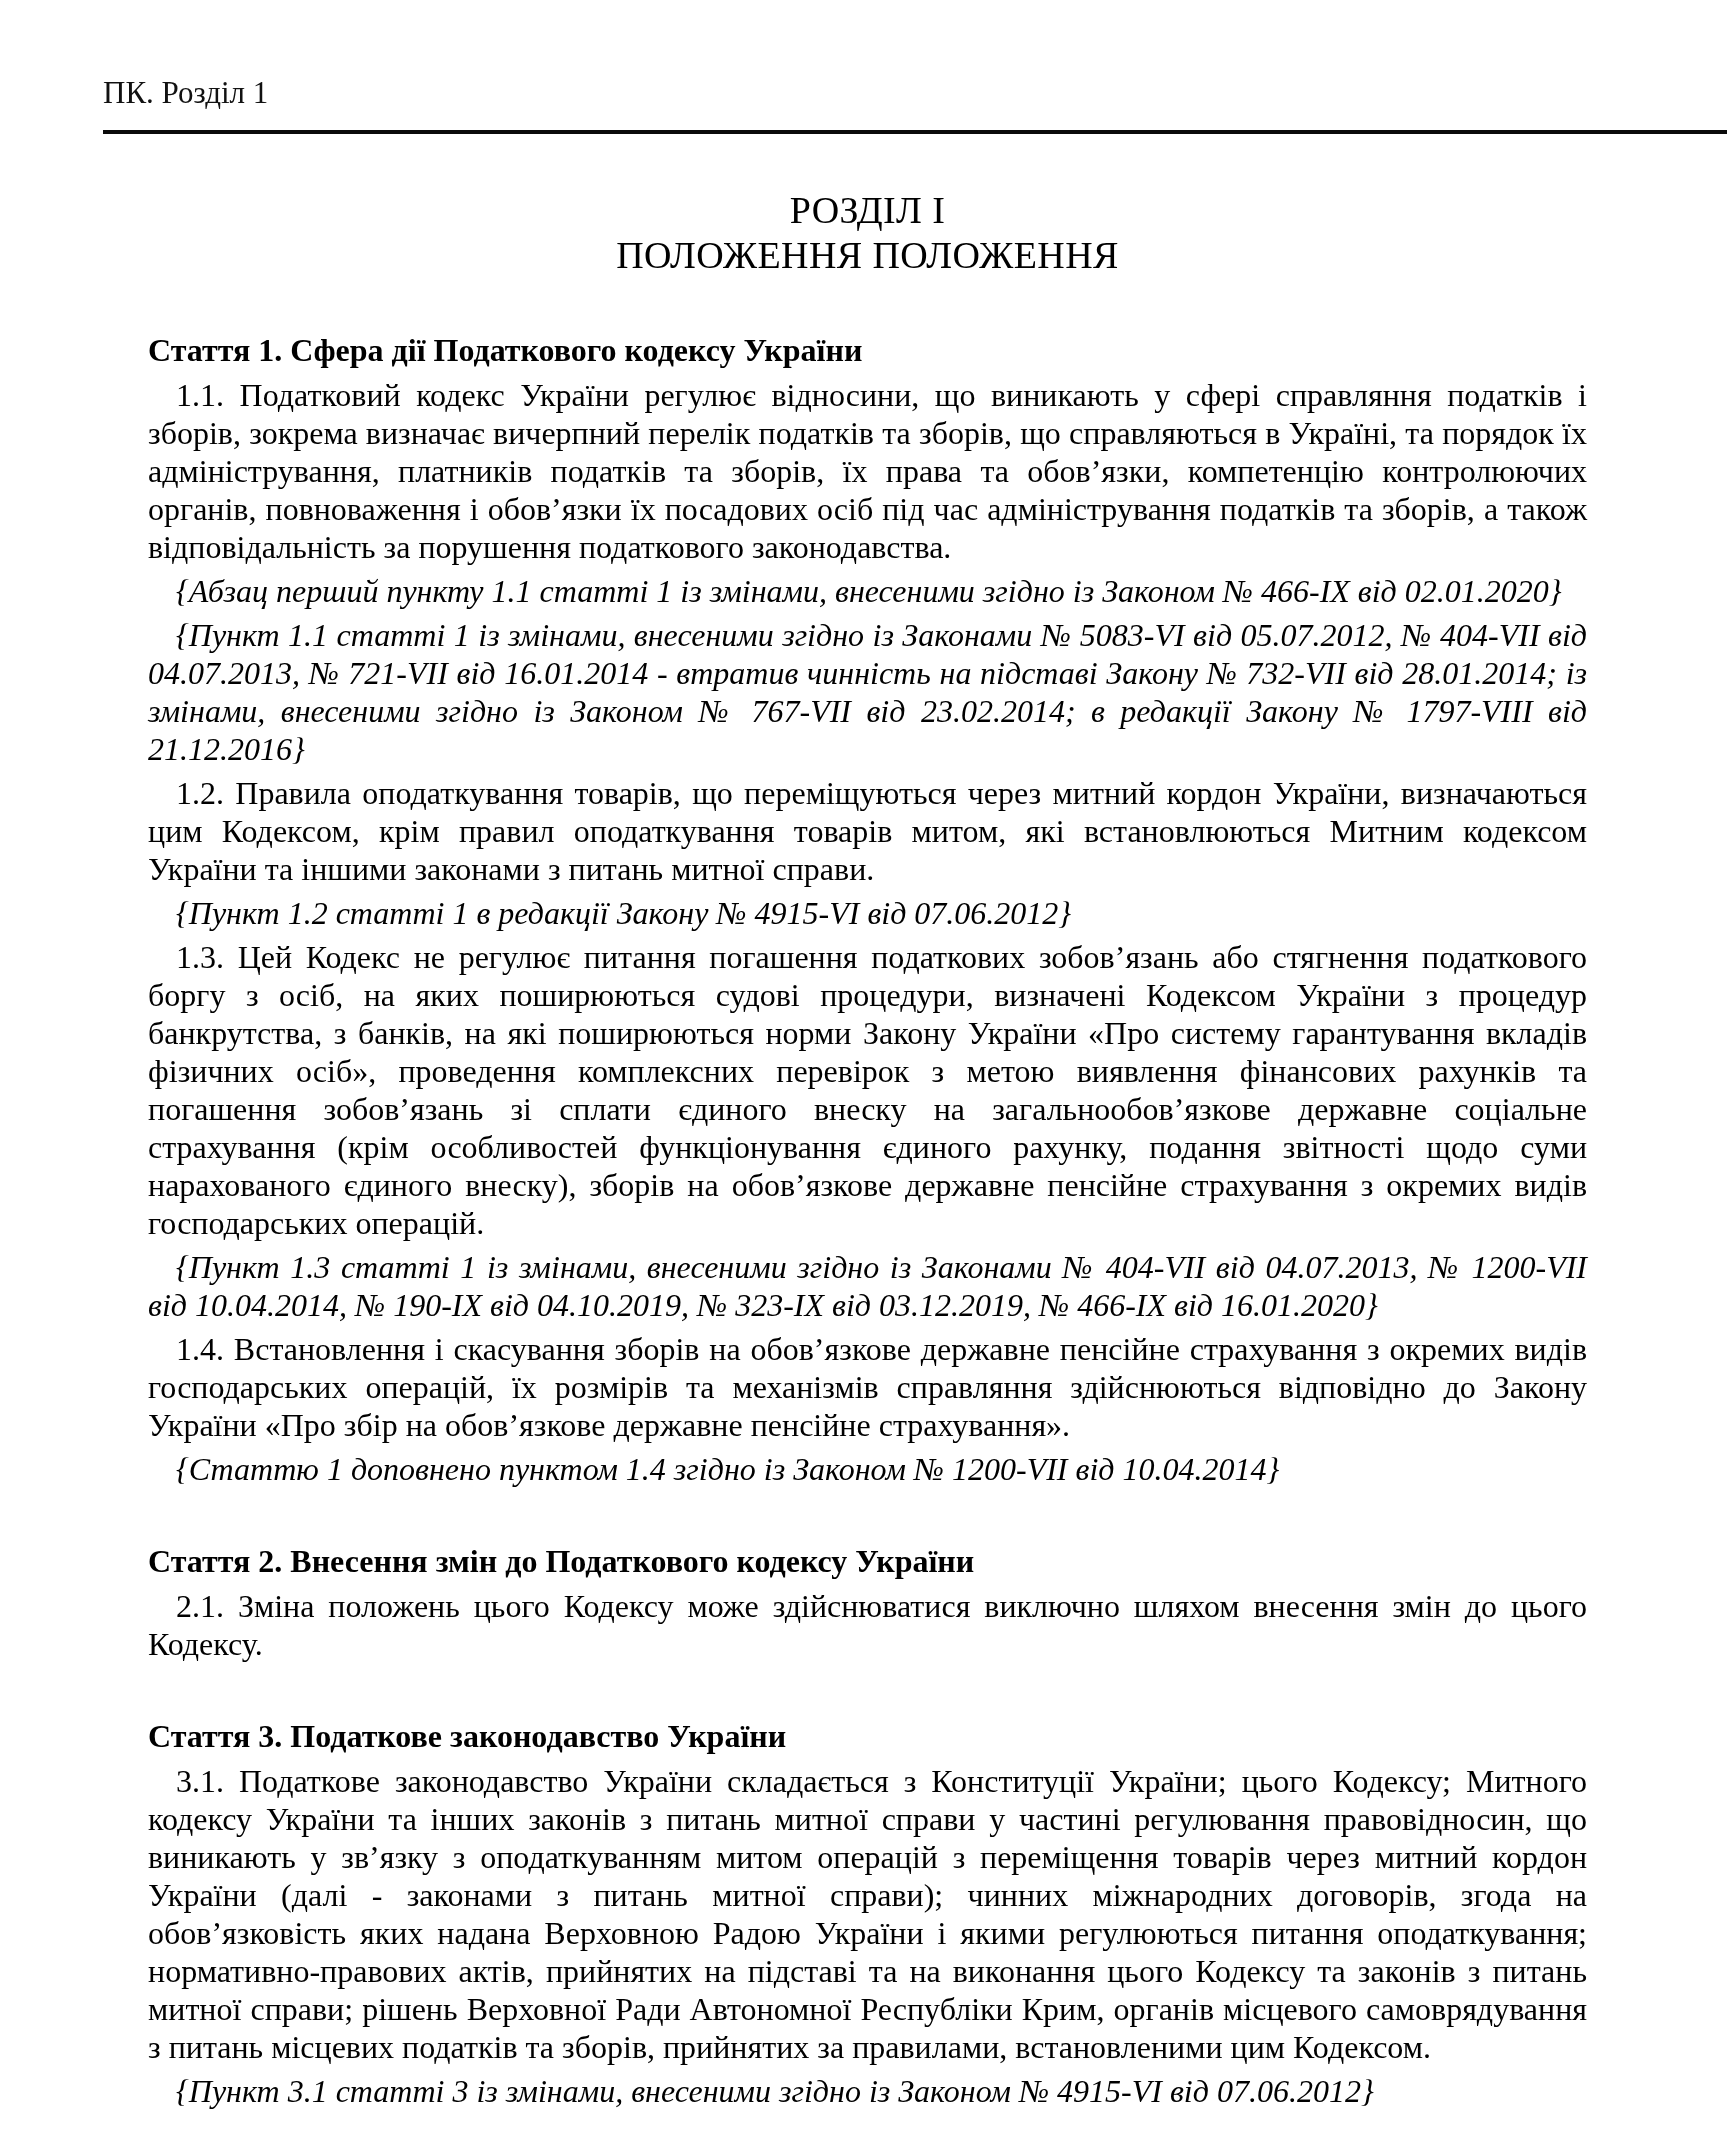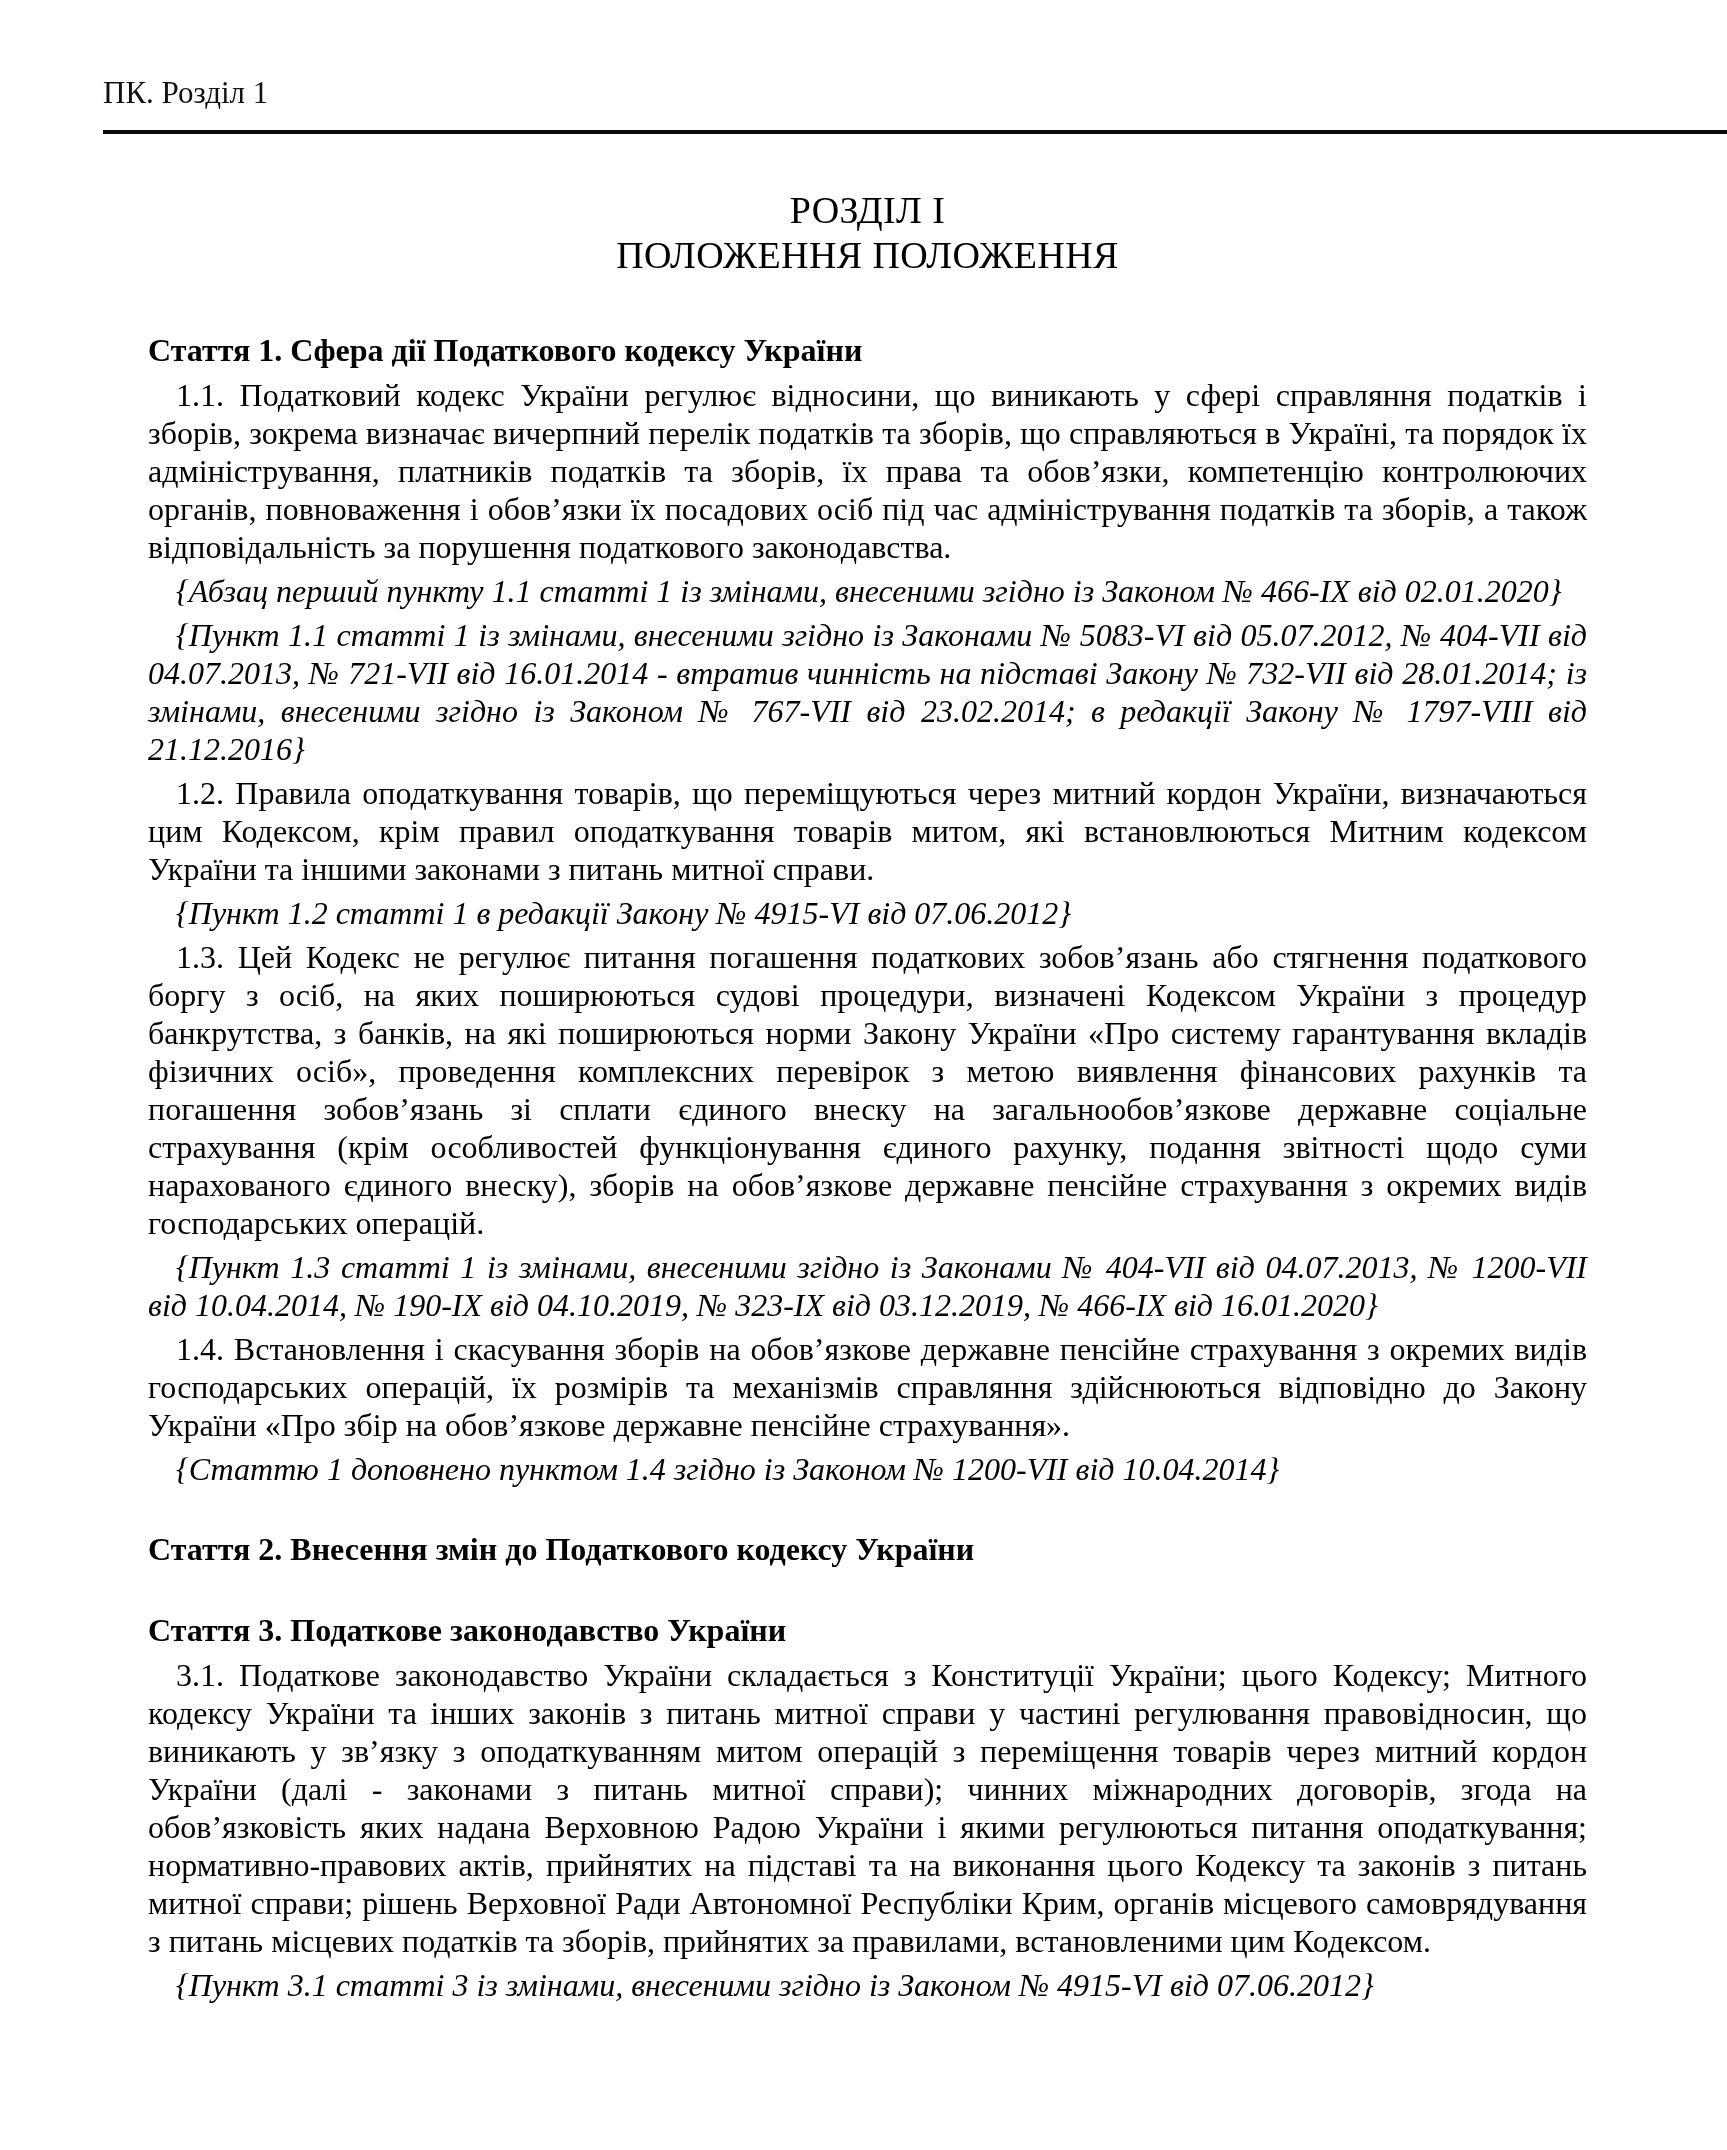--- a/index.html
+++ b/index.html
@@ -47,21 +47,21 @@
     letter-spacing: 0.4px;
     margin: 0 0 53px 0;
   }
   .article-heading {
     font-size: 32px;
     font-weight: bold;
     line-height: 39px;
     margin: 0 0 6px 0;
   }
   .article-heading.spaced {
-    margin-top: 42px;
+    margin-top: 54px;
   }
   .body-p {
     font-size: 32px;
     line-height: 38px;
     text-align: justify;
     text-indent: 28px;
     margin: 0 0 6px 0;
   }
   .note {
     font-size: 32px;
@@ -104,20 +104,21 @@
     <p class="body-p">1.3. Цей Кодекс не регулює питання погашення податкових зобов’язань або стягнення податкового боргу з осіб, на яких поширюються судові процедури, визначені Кодексом України з процедур банкрутства, з банків, на які поширюються норми Закону України «Про систему гарантування вкладів фізичних осіб», проведення комплексних перевірок з метою виявлення фінансових рахунків та погашення зобов’язань зі сплати єдиного внеску на загальнообов’язкове державне соціальне страхування (крім особливостей функціонування єдиного рахунку, подання звітності щодо суми нарахованого єдиного внеску), зборів на обов’язкове державне пенсійне страхування з окремих видів господарських операцій.</p>
 
     <p class="note">{Пункт 1.3 статті 1 із змінами, внесеними згідно із Законами № 404-VII від 04.07.2013, № 1200-VII від 10.04.2014, № 190-IX від 04.10.2019, № 323-IX від 03.12.2019, № 466-IX від 16.01.2020}</p>
 
     <p class="body-p">1.4. Встановлення і скасування зборів на обов’язкове державне пенсійне страхування з окремих видів господарських операцій, їх розмірів та механізмів справляння здійснюються відповідно до Закону України «Про збір на обов’язкове державне пенсійне страхування».</p>
 
     <p class="note">{Статтю 1 доповнено пунктом 1.4 згідно із Законом № 1200-VII від 10.04.2014}</p>
 
     <h2 class="article-heading spaced">Стаття 2. Внесення змін до Податкового кодексу України</h2>
 
+    <p class="body-p">2.1. Зміна положень цього Кодексу може здійснюватися виключно шляхом внесення змін до цього Кодексу.</p>
 
     <h2 class="article-heading spaced">Стаття 3. Податкове законодавство України</h2>
 
     <p class="body-p">3.1. Податкове законодавство України складається з Конституції України; цього Кодексу; Митного кодексу України та інших законів з питань митної справи у частині регулювання правовідносин, що виникають у зв’язку з оподаткуванням митом операцій з переміщення товарів через митний кордон України (далі - законами з питань митної справи); чинних міжнародних договорів, згода на обов’язковість яких надана Верховною Радою України і якими регулюються питання оподаткування; нормативно-правових актів, прийнятих на підставі та на виконання цього Кодексу та законів з питань митної справи; рішень Верховної Ради Автономної Республіки Крим, органів місцевого самоврядування з питань місцевих податків та зборів, прийнятих за правилами, встановленими цим Кодексом.</p>
 
     <p class="note">{Пункт 3.1 статті 3 із змінами, внесеними згідно із Законом № 4915-VI від 07.06.2012}</p>
 
   </main>
 
 </div>

